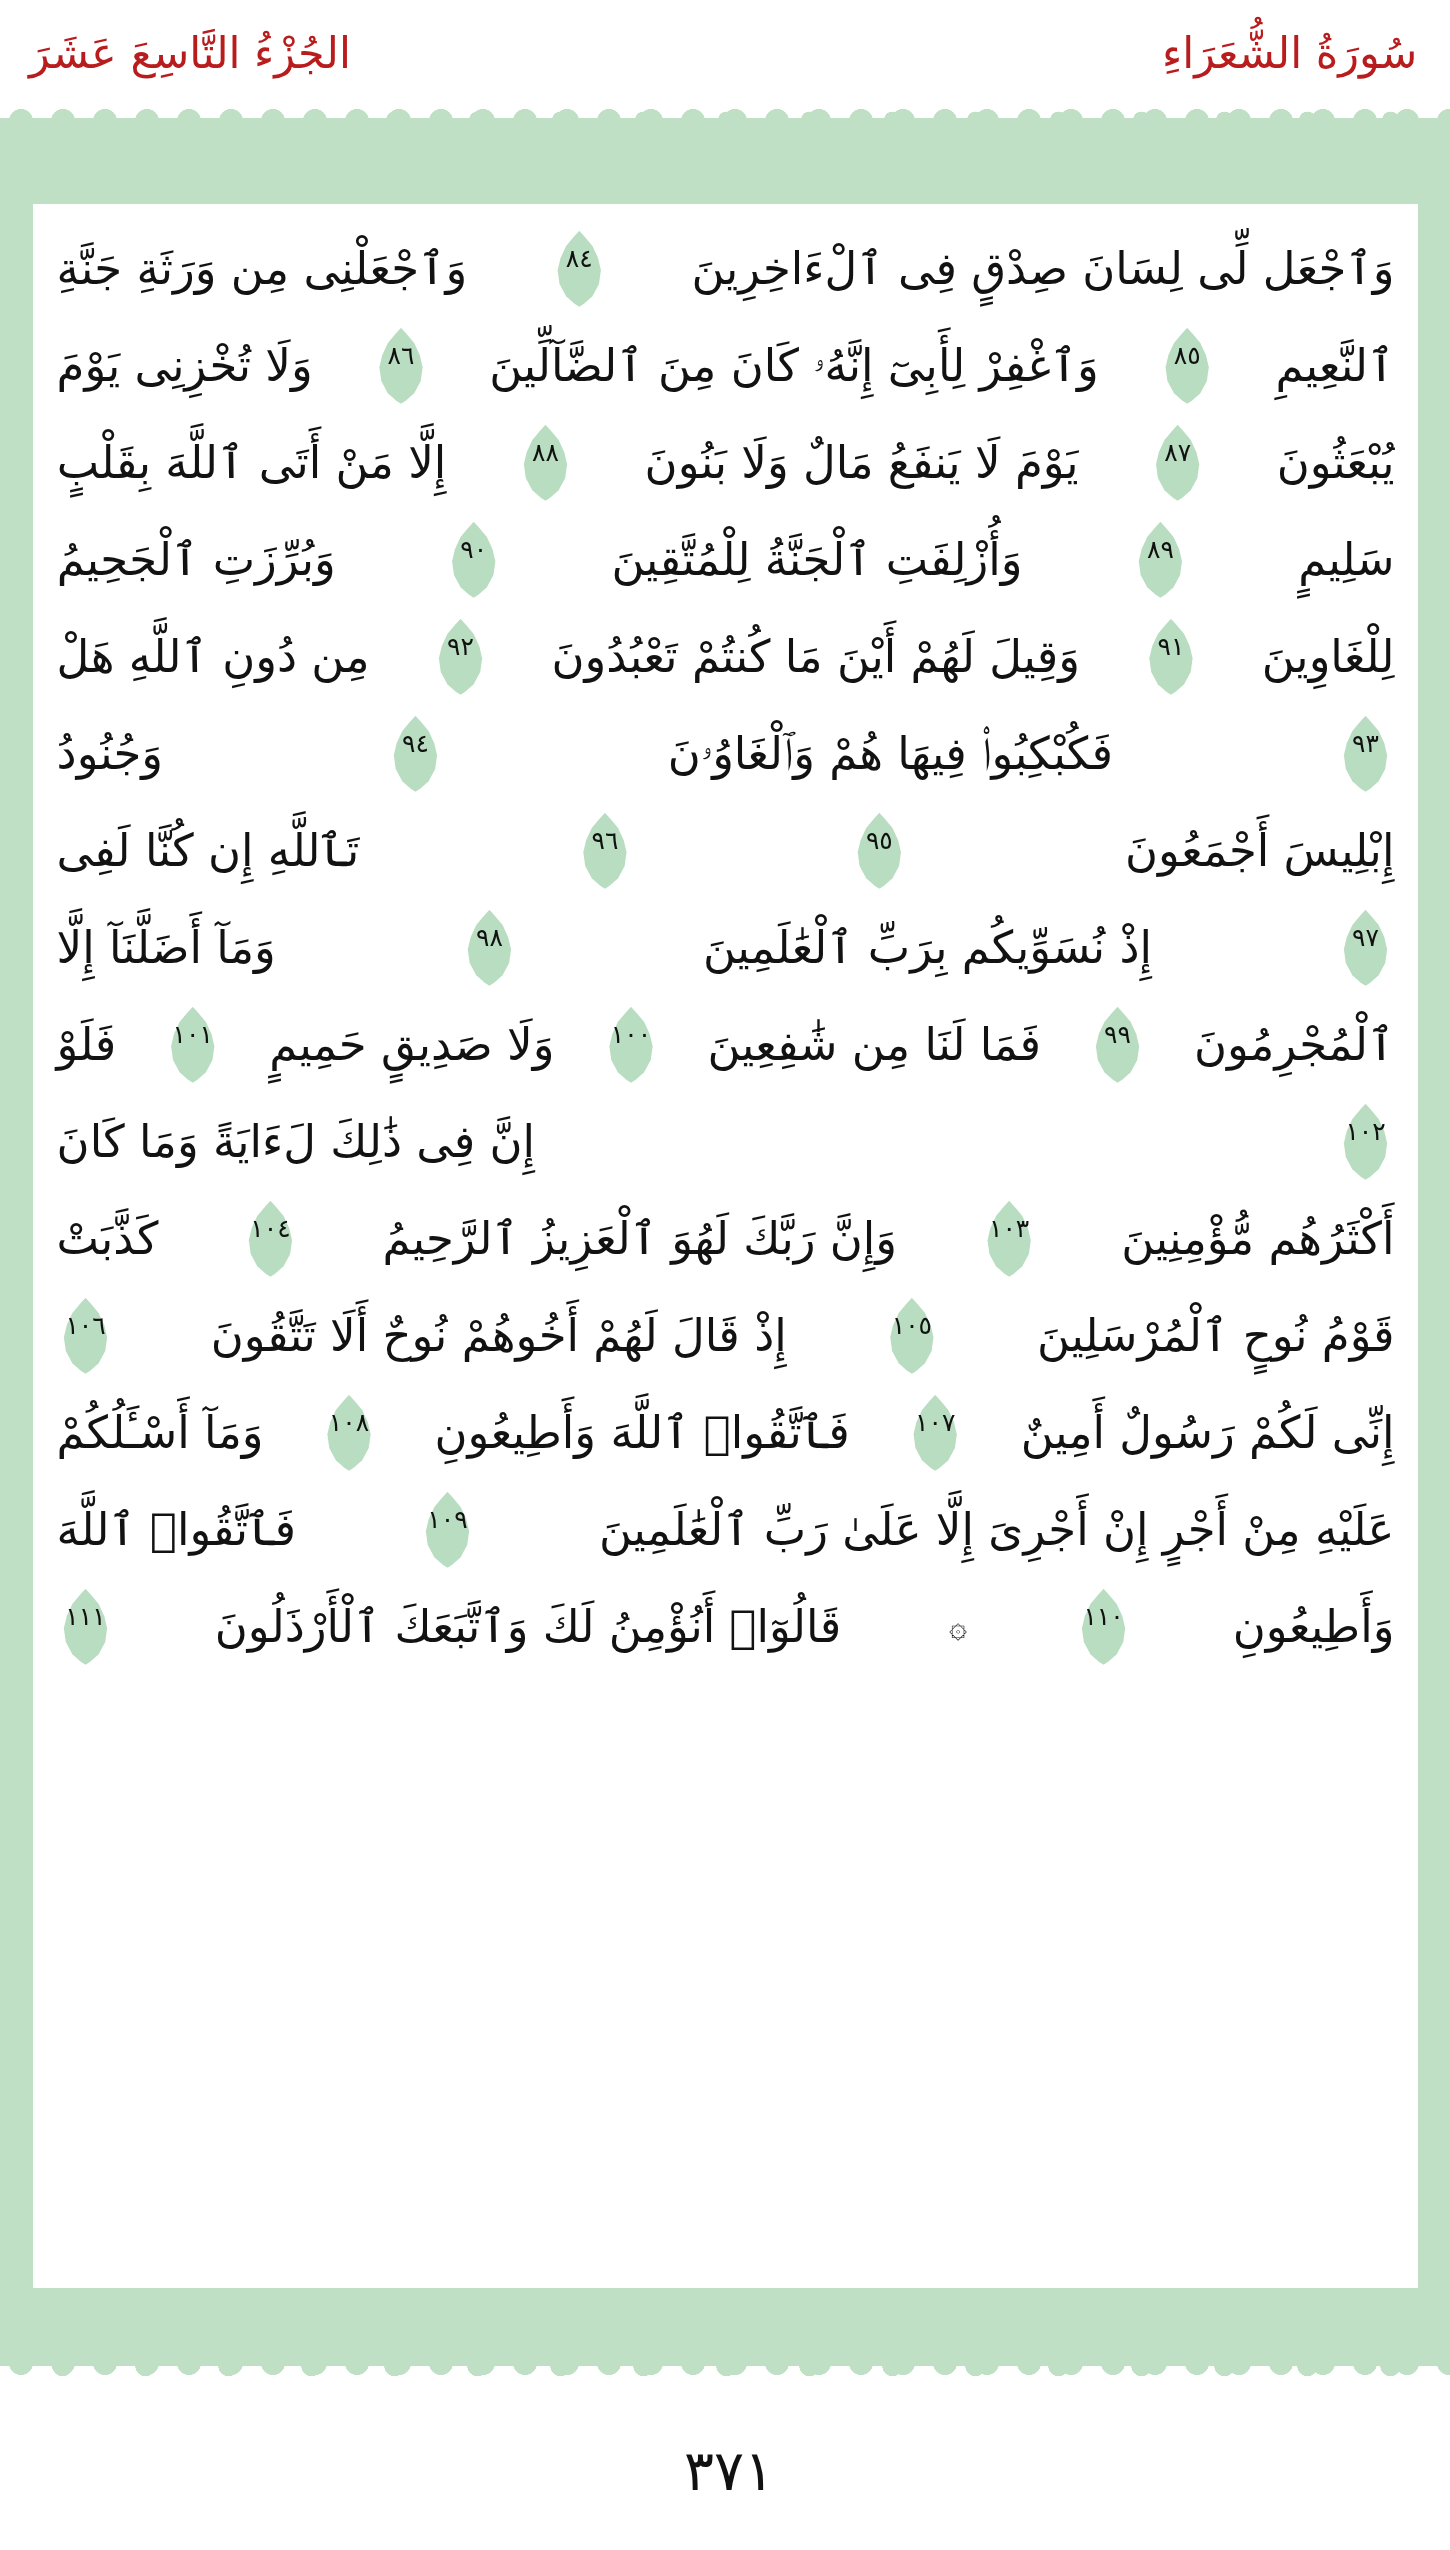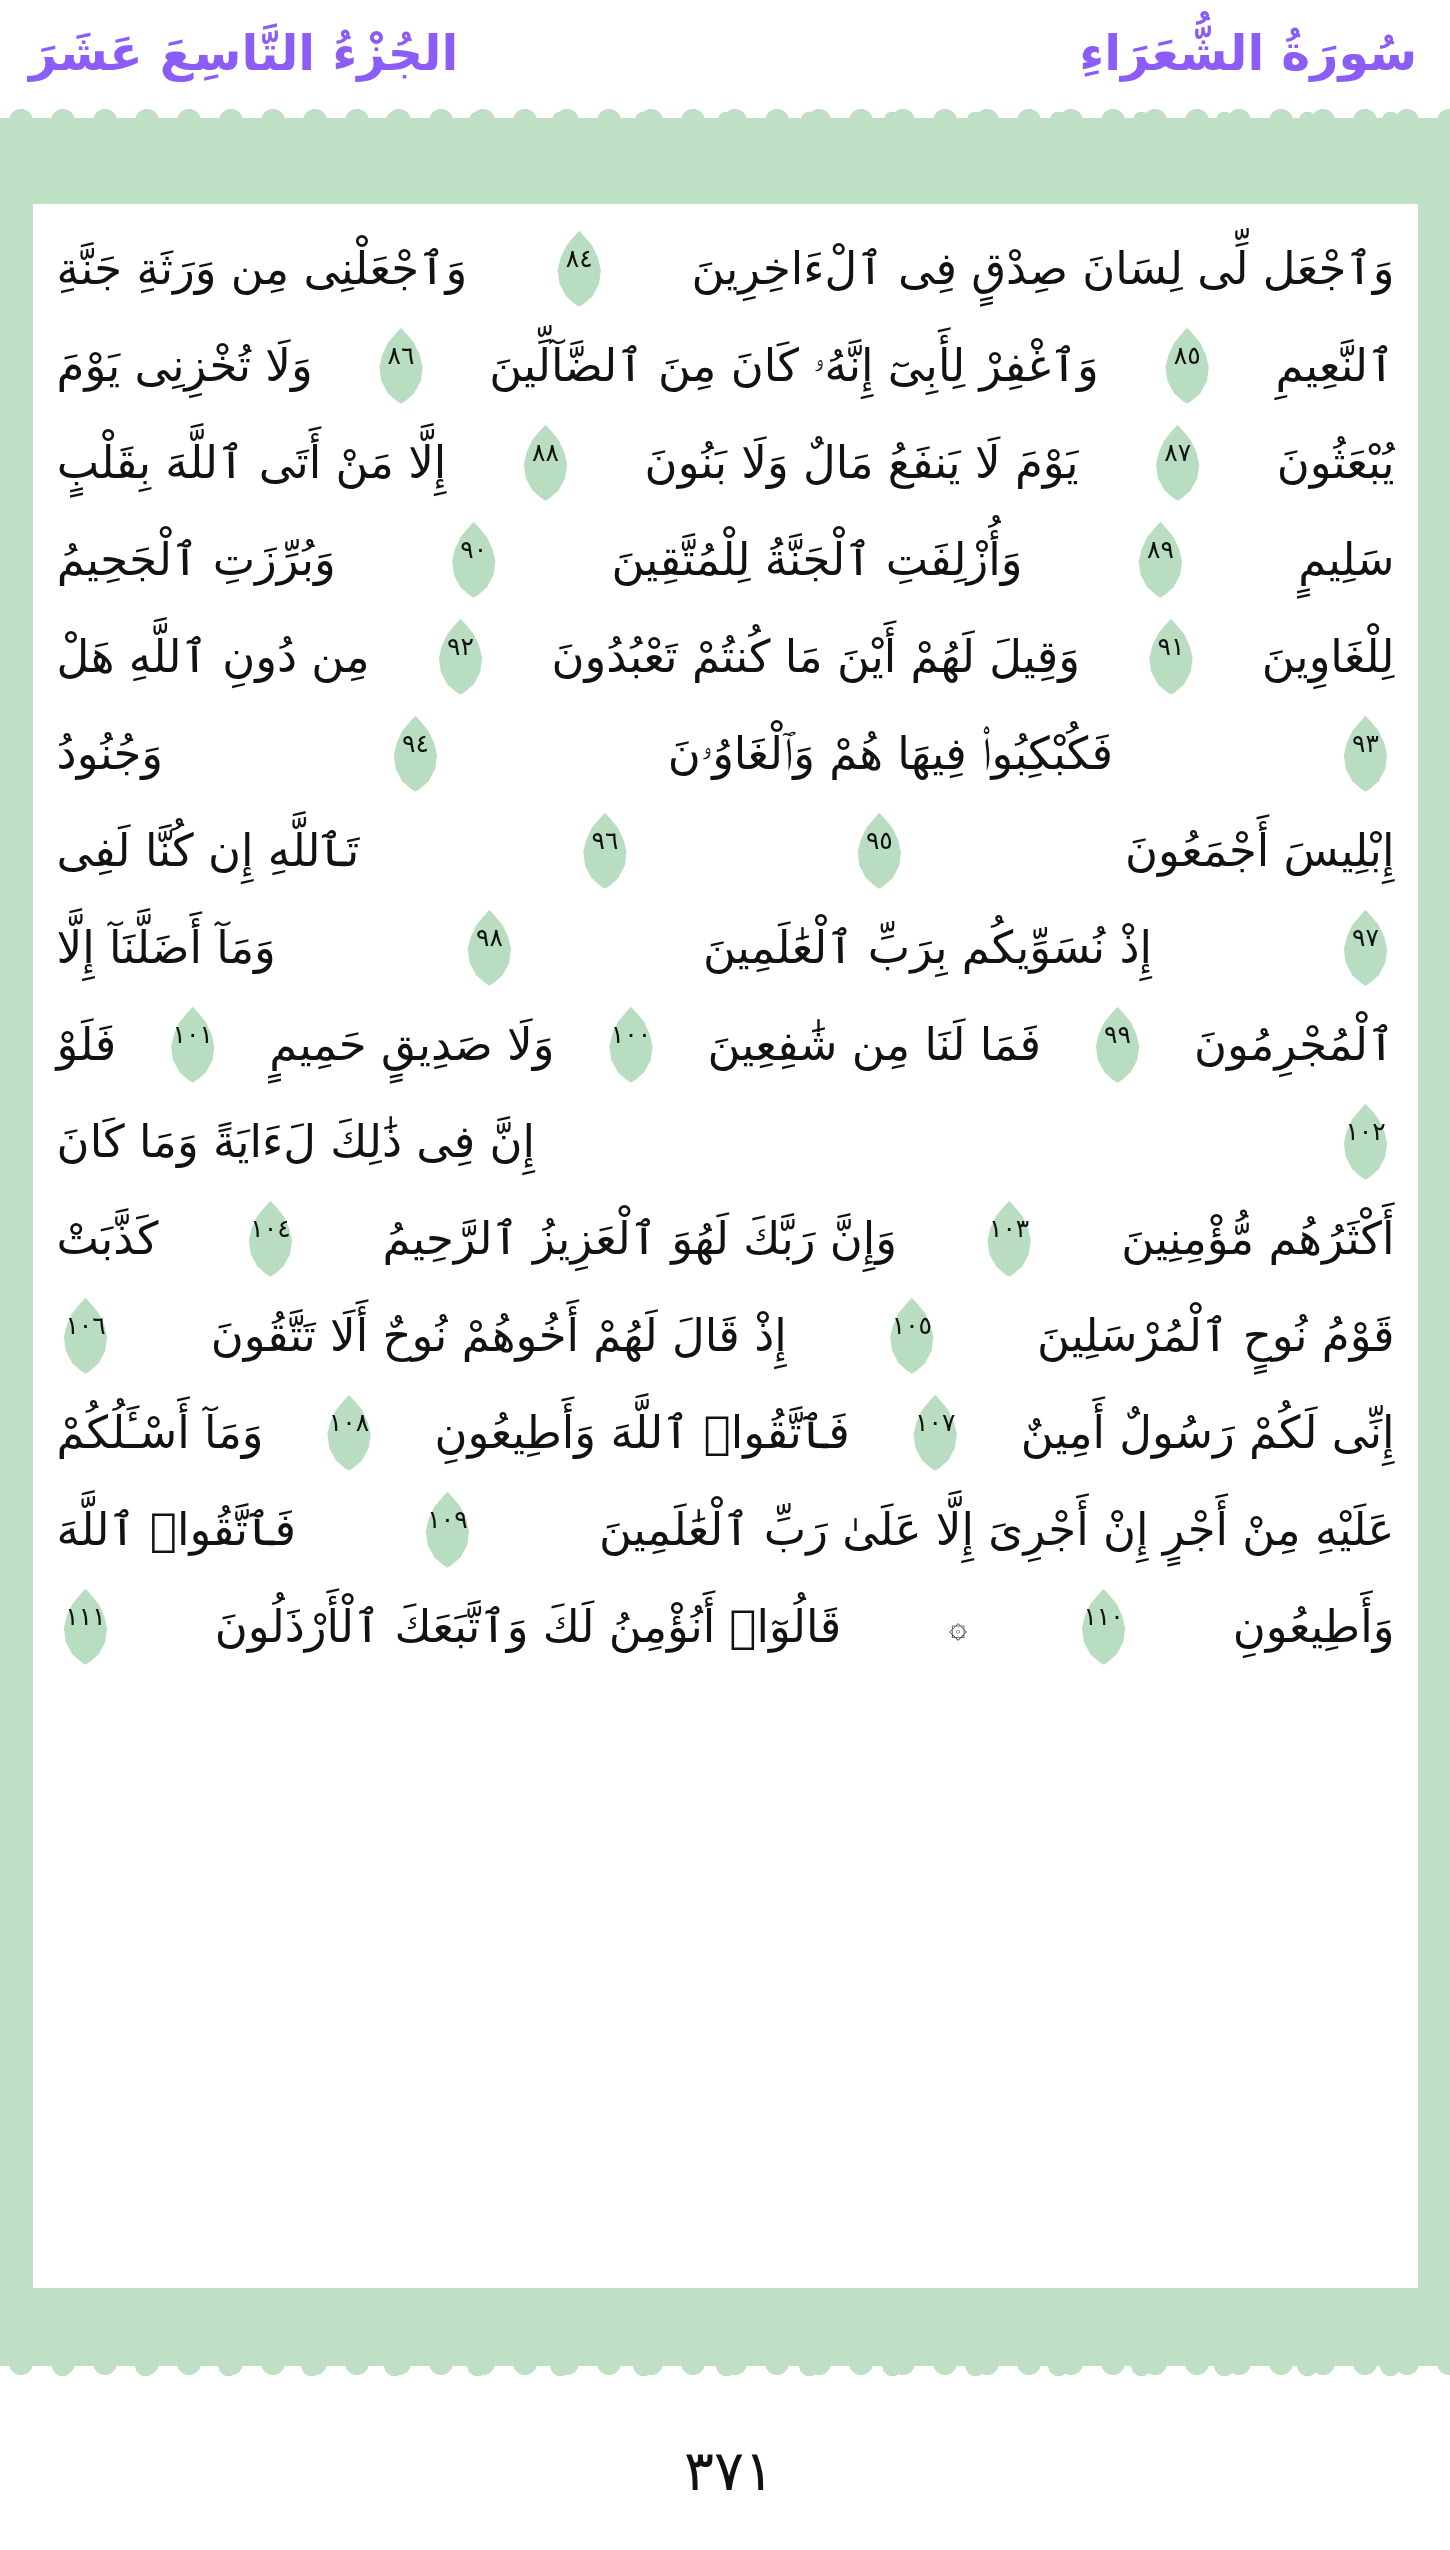--- a/index.html
+++ b/index.html
@@ -25,25 +25,25 @@
     width: 1450px;
     height: 116px;
     display: flex;
     align-items: center;
     justify-content: space-between;
     padding: 0 20px;
     box-sizing: border-box;
   }
   .header-text {
     font-family: "DejaVu Sans", "Liberation Sans", sans-serif;
-    font-size: 49px;
-    color: #8b5cf6;
+    font-size: 43px;
+    color: #b91c1c;
     line-height: 1.05;
     white-space: nowrap;
-    font-weight: 700;
+    font-weight: 400;
     letter-spacing: -0.9px;
   }
   .header-left  { direction: rtl; transform: translateY(-3.6px) translateX(-12.7px); text-align: right; }
   .header-right { direction: rtl; transform: translateY(-3.6px) translateX(9px); }
 
   
   .frame {
     position: absolute;
     left: 0;
     top: 118px;

